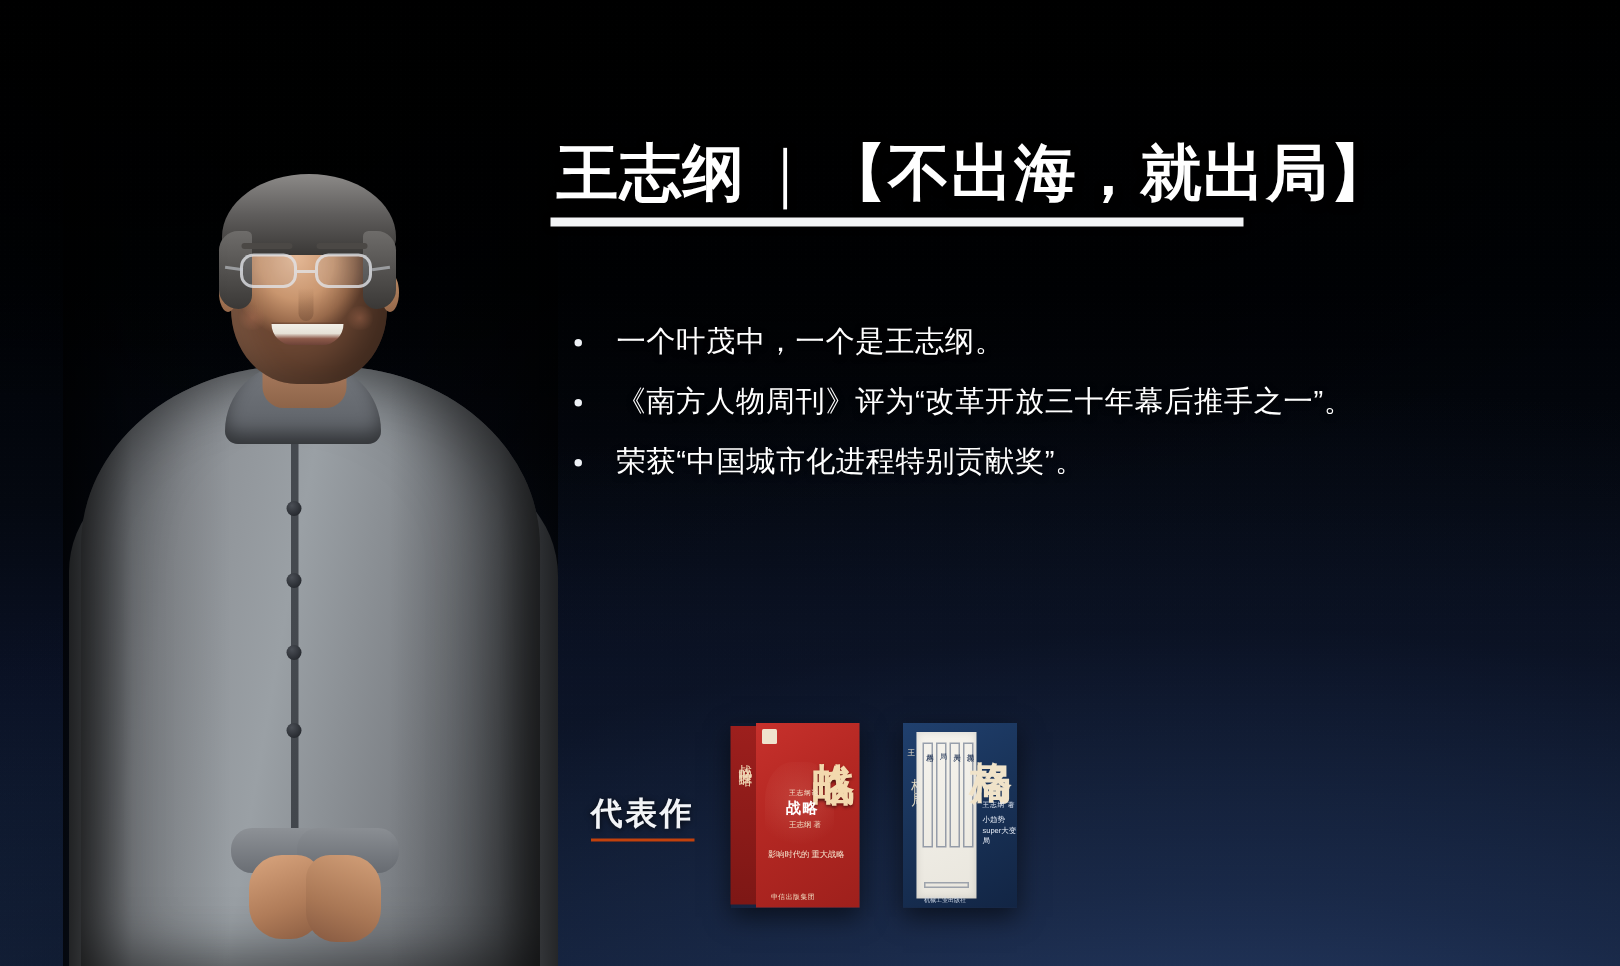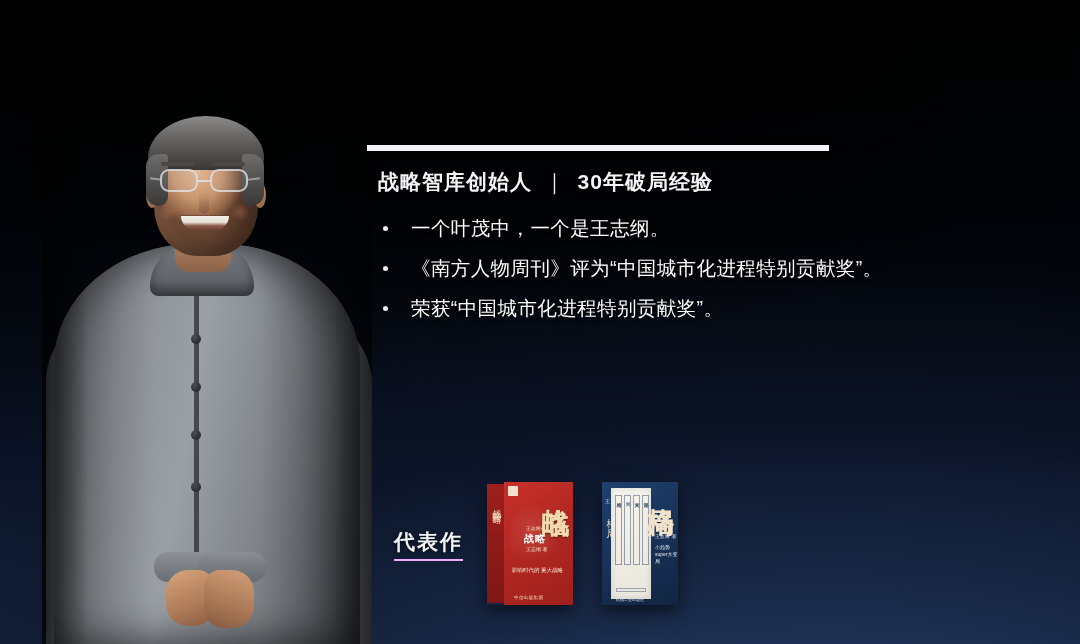--- a/index.html
+++ b/index.html
@@ -158,21 +158,21 @@
     text-shadow:0 1px 4px rgba(0,0,0,.85);
   }
   .bullet::before {
     content:""; position:absolute; left:10px; top:18px;
     width:5px; height:5px; border-radius:50%; background:#eef1f5;
   }
 
   .repr {
     position:absolute; left:29px; top:528px;
     font-size:21px; font-weight:bold; color:#f2f4f7;
-    border-bottom:2px solid #f0abfc; padding-bottom:3px;
+    border-bottom:2px solid #c2410c; padding-bottom:3px;
     letter-spacing:2px;
     text-shadow:0 1px 4px rgba(0,0,0,.8);
   }
 
   
   .books { position:absolute; left:112px; top:482px; width:320px; height:128px; }
 
   .book { position:absolute; top:0; box-shadow:0 6px 16px rgba(0,0,0,.55);padding-left:20px; }
 
   
@@ -280,30 +280,30 @@
     <div class="p-templeR"></div>
     <div class="p-cheekL"></div>
     <div class="p-cheekR"></div>
     <div class="p-nose"></div>
     <div class="p-mouth"></div>
     <div class="p-edge"></div>
   </div>
 
   <div class="content">
 
+    <div class="title">
+      <span>王志纲</span><span class="sep">｜</span><span>【不出海，就出局】</span>
+    </div>
 
     <div class="rule"></div>
 
-    <div class="subtitle">
-      <span>战略智库创始人</span><span class="bar">｜</span><span>30年破局经验</span>
-    </div>
 
     <div class="bullets">
       <div class="bullet">一个叶茂中，一个是王志纲。</div>
-      <div class="bullet">《南方人物周刊》评为“中国城市化进程特别贡献奖”。</div>
+      <div class="bullet">《南方人物周刊》评为“改革开放三十年幕后推手之一”。</div>
       <div class="bullet">荣获“中国城市化进程特别贡献奖”。</div>
     </div>
 
     <div class="repr">代表作</div>
 
     <div class="books">
 
       <div class="book book-red">
         <div class="br-spine">
           <div class="br-spine-title">战略理略</div>

